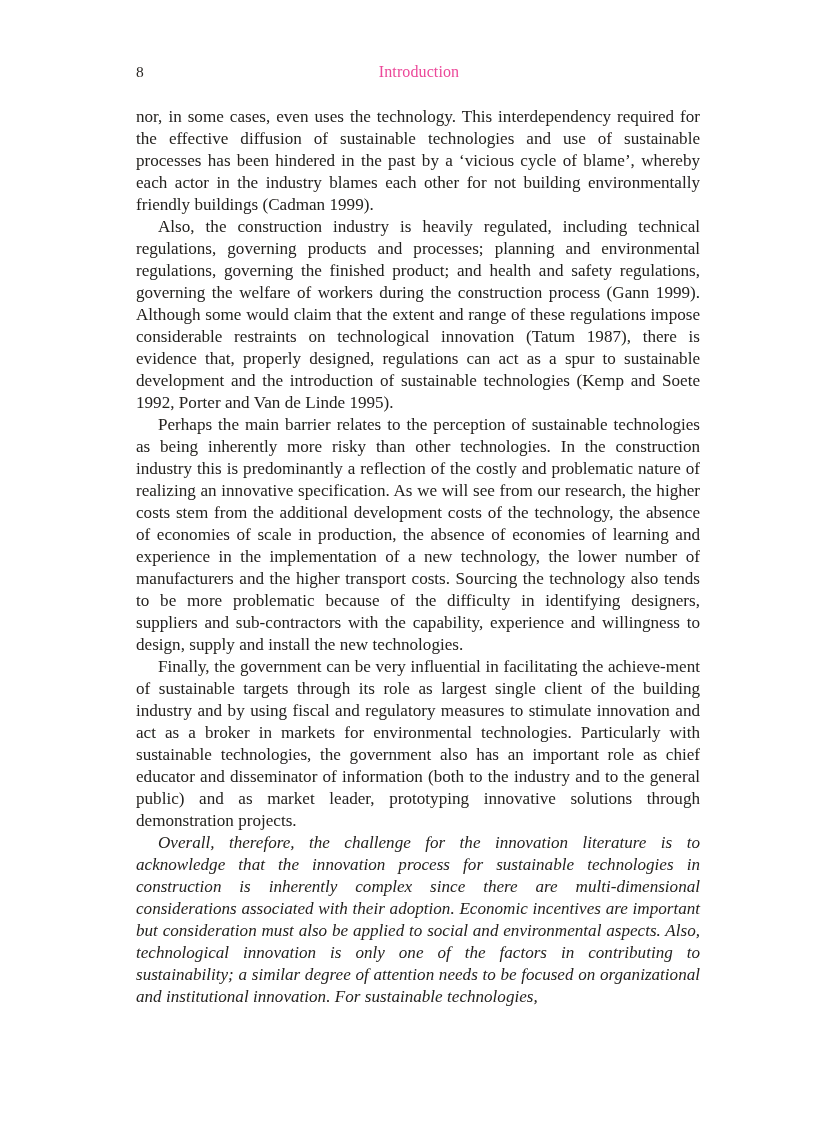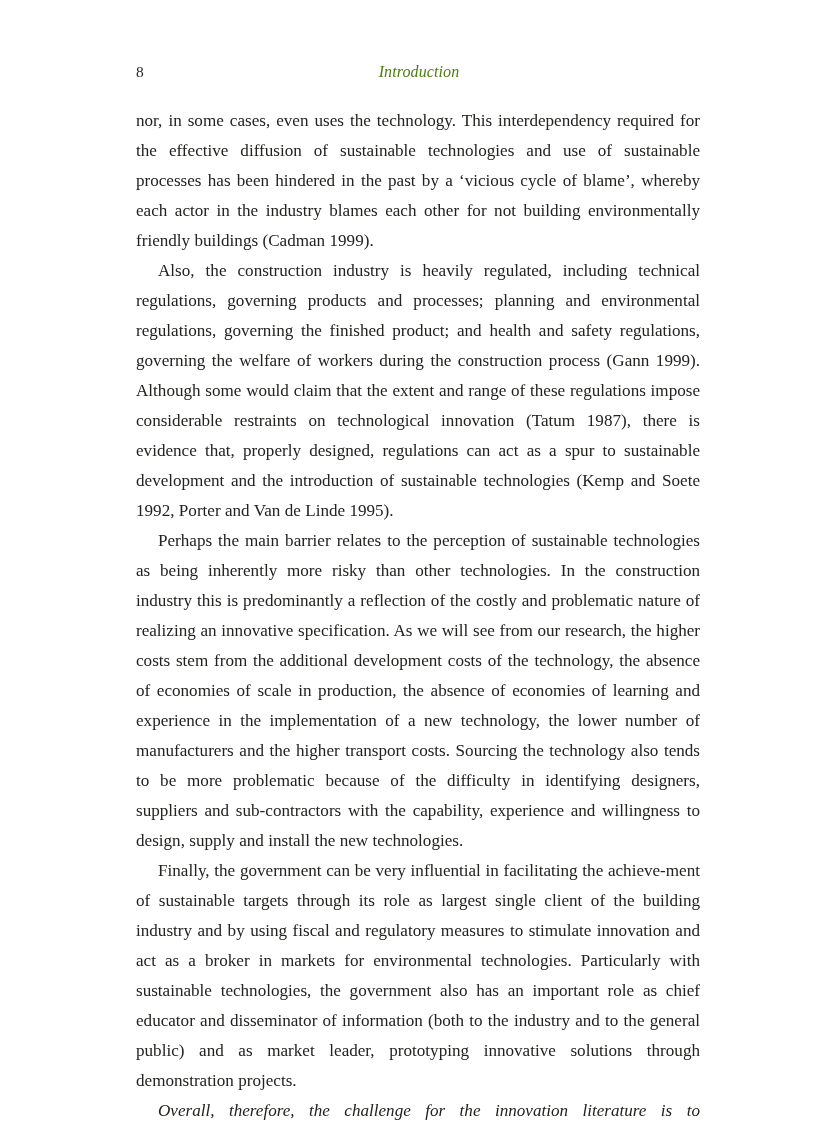--- a/index.html
+++ b/index.html
@@ -39,42 +39,41 @@
     color: #2a2724;
     letter-spacing: 0.2px;
   }
 
   .head-title {
     position: absolute;
     left: 0;
     right: 0;
     top: 0;
     text-align: center;
-    font-style: italic;
     font-size: 16px;
-    color: #4d7c0f;
+    color: #ec4899;
     letter-spacing: 0.1px;
     
     transform: translateX(1px);
   }
 
   
   .textblock {
     position: absolute;
     left: 136px;
     top: 106px;
     width: 564px;
   }
 
   .para {
     margin: 0;
     text-align: justify;
     text-justify: inter-word;
     font-size: 17.1px;
-    line-height: 30px;
+    line-height: 22px;
     color: #24221f;
     hyphens: none;
     -webkit-hyphens: none;
     word-spacing: 0.1px;
   }
 
   
   .para + .para {
     text-indent: 22px;
   }

